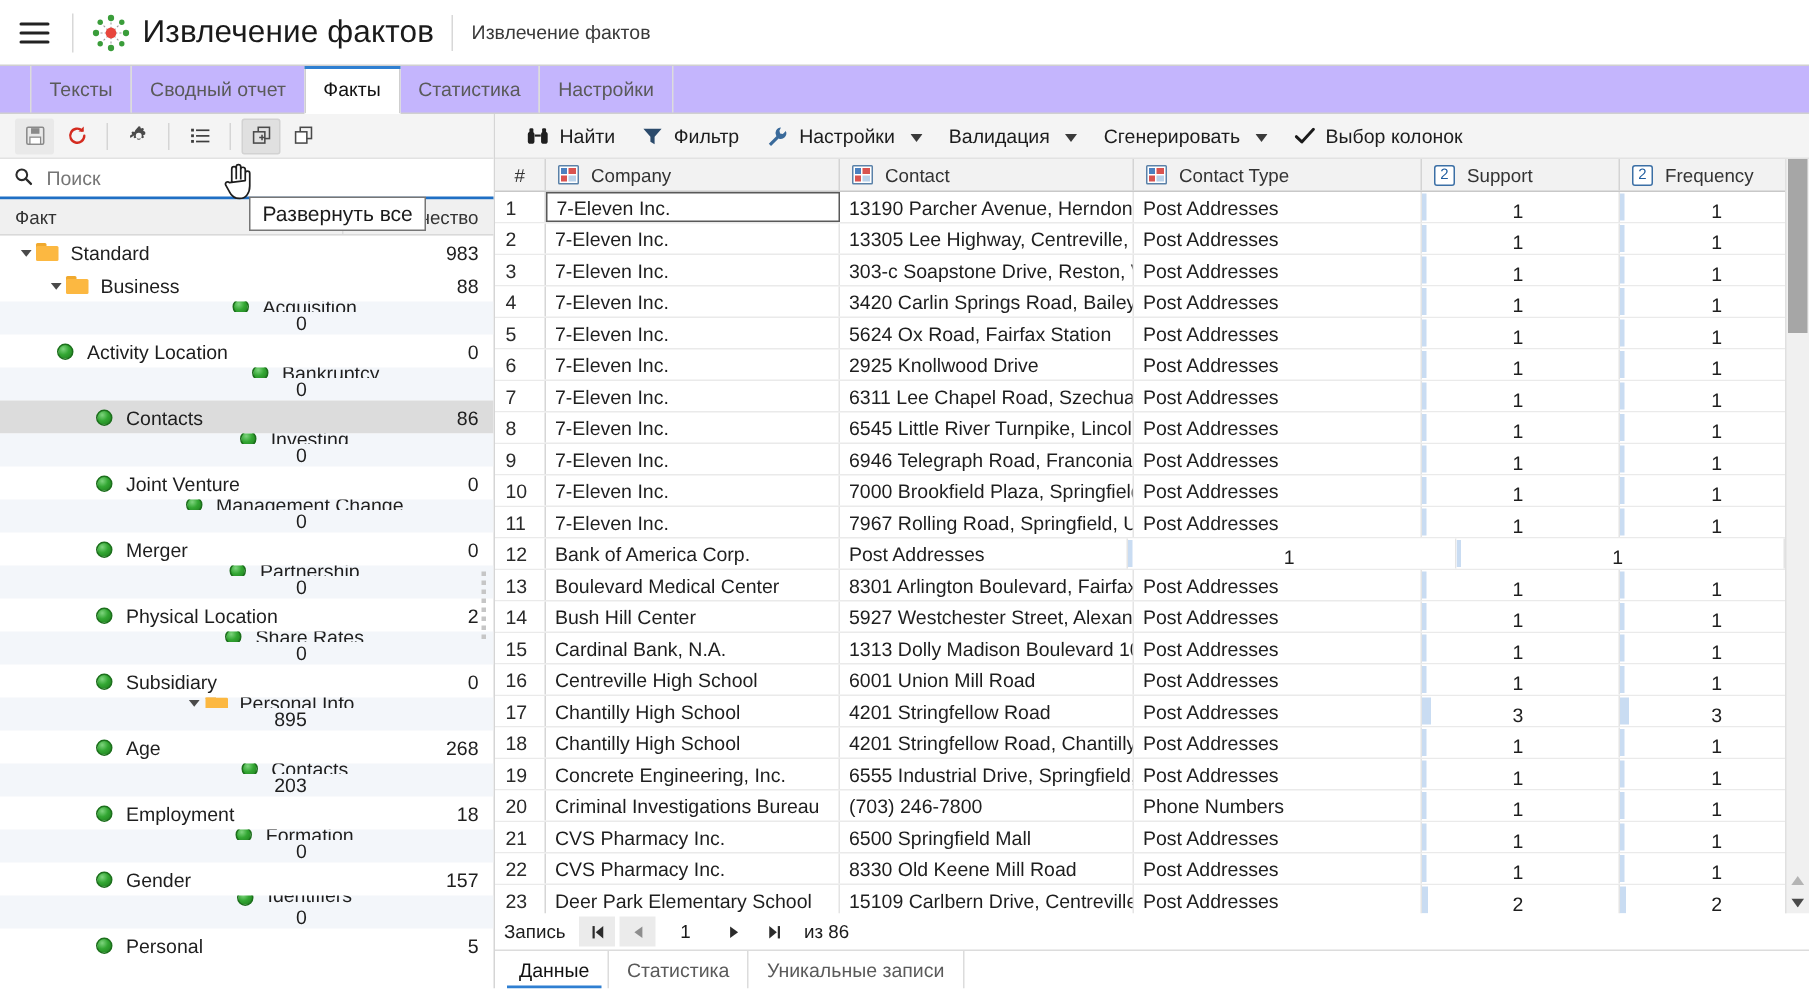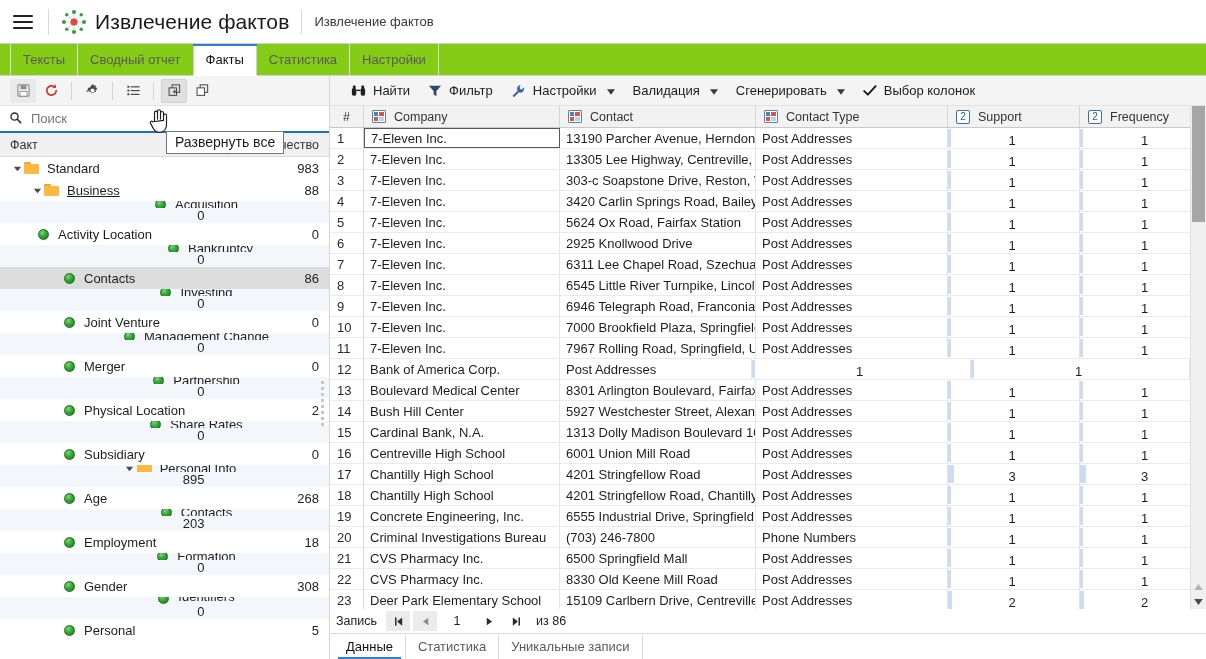--- a/index.html
+++ b/index.html
@@ -28,23 +28,23 @@
   .tb-sep { width: 1px; height: 26px; background: #d8d8d8; margin: 0 12px; }
   .logo { width: 26px; height: 26px; position: relative; margin-right: 8px; }
   .app-title { font-size: 21px; color: #1a1a1a; font-weight: 400; letter-spacing: .1px; }
   .title-sep { width: 1px; height: 24px; background: #d8d8d8; margin: 0 12px; }
   .app-subtitle { font-size: 13px; color: #3a3a3a; }
 
   
   .tabstrip {
     height: 32px; min-height: 32px;
     display: flex; align-items: stretch;
-    background: #84cc16;
+    background: #c4b5fd;
     border-bottom: 1px solid #d0d0d0;
-    padding-left: 10px;
+    padding-left: 20px;
   }
   .tab {
     display: flex; align-items: center;
     padding: 0 12px;
     font-size: 13px; color: #5a5a5a;
     border-left: 1px solid #dcdcdc;
     border-right: 1px solid #dcdcdc;
     margin-right: -1px;
     cursor: pointer;
     background: transparent;
@@ -280,21 +280,21 @@
                 <svg width="9" height="9" viewBox="0 0 10 10">
                   <path d="M1 3 L9 3 L5 8 Z" fill="#4a4a4a"></path>
                 </svg>
               </span>
               <span class="folder"></span>
               <span>Standard</span>
             </div>
             <div class="cnt">983</div>
           </div>
           <div class="trow">
-            <div class="lbl" style="display: flex; align-items: center; padding-left: 30px; text-decoration: underline;">
+            <div class="lbl" style="display: flex; align-items: center; padding-left: 30px;">
               <span class="caret">
                 <svg width="9" height="9" viewBox="0 0 10 10">
                   <path d="M1 3 L9 3 L5 8 Z" fill="#4a4a4a"></path>
                 </svg>
               </span>
               <span class="folder"></span>
               <span>Business</span>
             </div>
             <div class="cnt">88</div>
           </div>
@@ -437,21 +437,21 @@
               <span>Formation</span>
             </div>
             <div class="cnt">0</div>
           </div>
           <div class="trow">
             <div class="lbl" style="display: flex; align-items: center; padding-left: 50px;">
               <span class="caret"></span>
               <span class="dot"></span>
               <span>Gender</span>
             </div>
-            <div class="cnt">308</div>
+            <div class="cnt">157</div>
           </div>
           <div class="trow alt">
             <div class="lbl" style="display: flex; align-items: flex-end; padding-left: 50px;">
               <span class="caret"></span>
               <span class="dot"></span>
               <span>Identifiers</span>
             </div>
             <div class="cnt">0</div>
           </div>
           <div class="trow">

